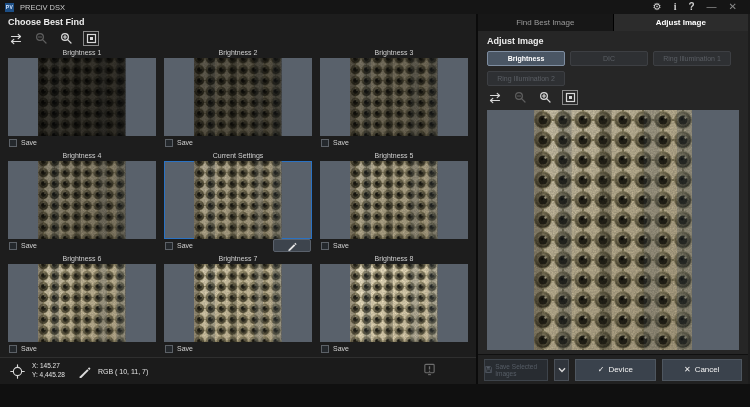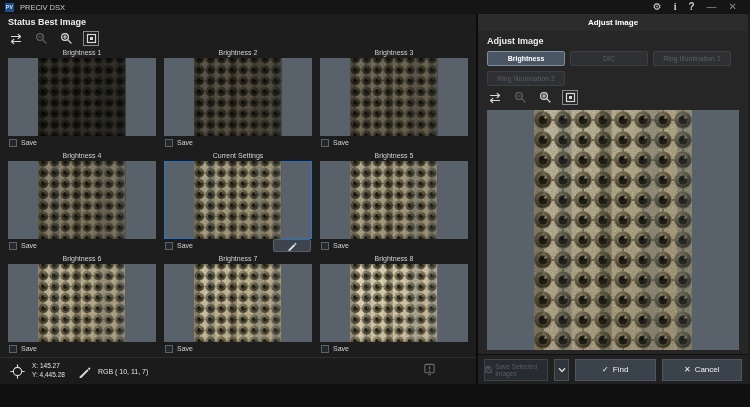--- a/index.html
+++ b/index.html
@@ -133,21 +133,21 @@
       <span style="font-weight:bold;">?</span>
       <span class="dim">—</span>
       <span class="dim">✕</span>
     </div>
   </header>
 
   <div class="content">
 
     <section class="left-panel">
       <div class="lp-header">
-        <div class="lp-title">Status Best Image</div>
+        <div class="lp-title">Choose Best Find</div>
         <div class="toolbar">
           <span class="tool-btn">
             <svg width="14" height="12" viewBox="0 0 14 12">
                 <path class="st" d="M2.5 3.5 H11.5 M11.5 3.5 L9.2 1.4 M11.5 3.5 L9.2 5.6 M11.5 8.5 H2.5 M2.5 8.5 L4.8 6.4 M2.5 8.5 L4.8 10.6"></path>
               </svg>
           </span>
           <span class="tool-btn">
             <svg width="13" height="13" viewBox="0 0 13 13">
                 <circle class="st-dim" cx="5" cy="5" r="3.4"></circle>
                 <path class="st-dim" d="M7.6 7.6 L11 11 M3.4 5 H6.6"></path>
@@ -314,20 +314,21 @@
               <path d="M7 3.5 V7" stroke="#6d6d6d" stroke-width="1.4"></path>
               <circle cx="7" cy="8.8" r="0.8" fill="#6d6d6d"></circle>
               <path d="M5.5 12.5 H8.5" stroke="#6d6d6d" stroke-width="1.2"></path>
             </svg>
         </span>
       </footer>
     </section>
 
     <section class="right-panel">
       <nav class="tabs">
+        <div class="tab">Find Best Image</div>
         <div class="tab active">Adjust Image</div>
       </nav>
 
       <div class="rp-body">
         <div class="rp-heading">Adjust Image</div>
 
         <div class="mode-buttons">
           <div class="mode-btn selected">Brightness</div>
           <div class="mode-btn disabled">DIC</div>
           <div class="mode-btn disabled">Ring Illumination 1</div>
@@ -377,21 +378,21 @@
             </svg>
           <span>Save Selected Images</span>
         </div>
         <div class="chevron-btn">
           <svg width="8" height="6" viewBox="0 0 8 6">
               <path d="M1 1.2 L4 4.4 L7 1.2" fill="none" stroke="#d8d8d8" stroke-width="1.4"></path>
             </svg>
         </div>
         <div class="action-btn">
           <span class="glyph">✓</span>
-          <span>Find</span>
+          <span>Device</span>
         </div>
         <div class="action-btn">
           <span class="glyph">✕</span>
           <span>Cancel</span>
         </div>
       </footer>
     </section>
   </div>
 </div>
 

